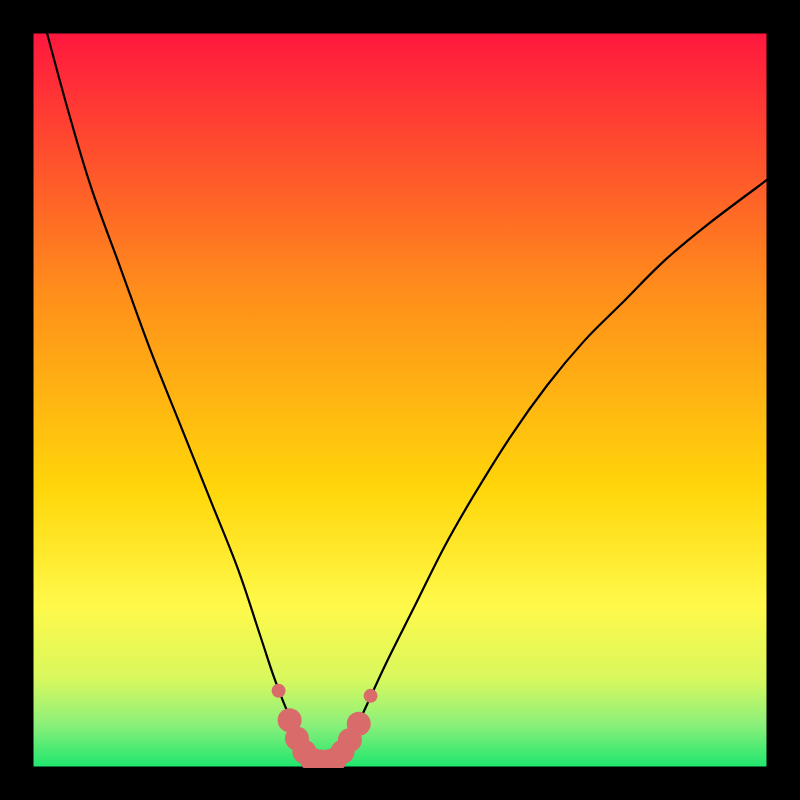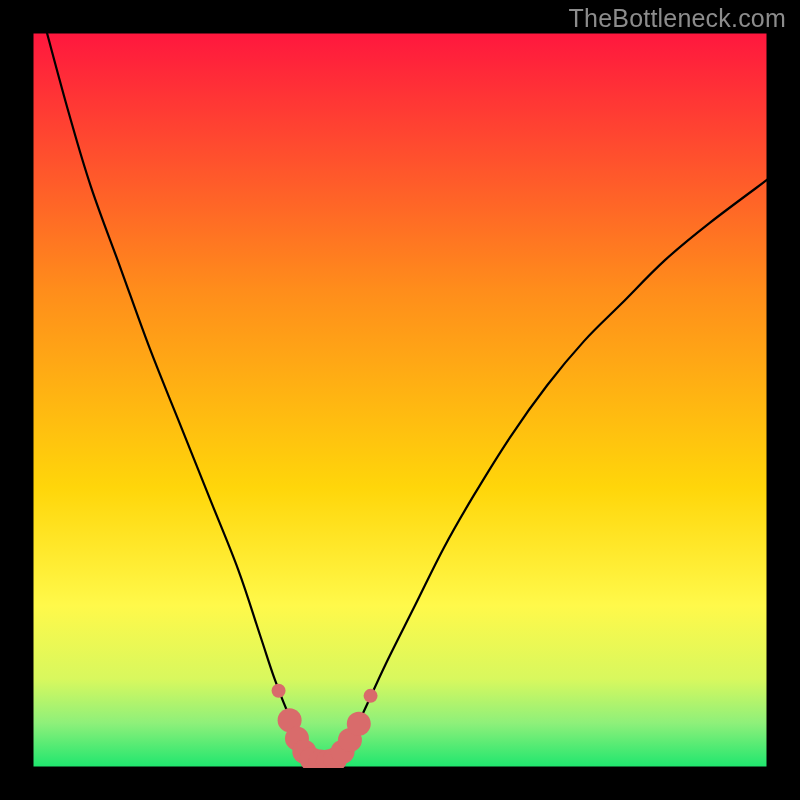--- a/index.html
+++ b/index.html
@@ -65,14 +65,13 @@
           <circle cx="295.872" cy="729.376" r="12" fill="#d96b6b"></circle>
           <circle cx="303.232" cy="727.168" r="12" fill="#d96b6b"></circle>
           <circle cx="310.59200000000004" cy="719.808" r="12" fill="#d96b6b"></circle>
           <circle cx="317.95200000000006" cy="708.032" r="12" fill="#d96b6b"></circle>
           <circle cx="326.784" cy="691.84" r="12" fill="#d96b6b"></circle>
           <circle cx="338.56" cy="663.872" r="7" fill="#d96b6b"></circle>
         </g>
     </svg>
   </div>
 
-  <div class="watermark">TheBottleneck.com</div>
 </div>
 
 </body></html>

